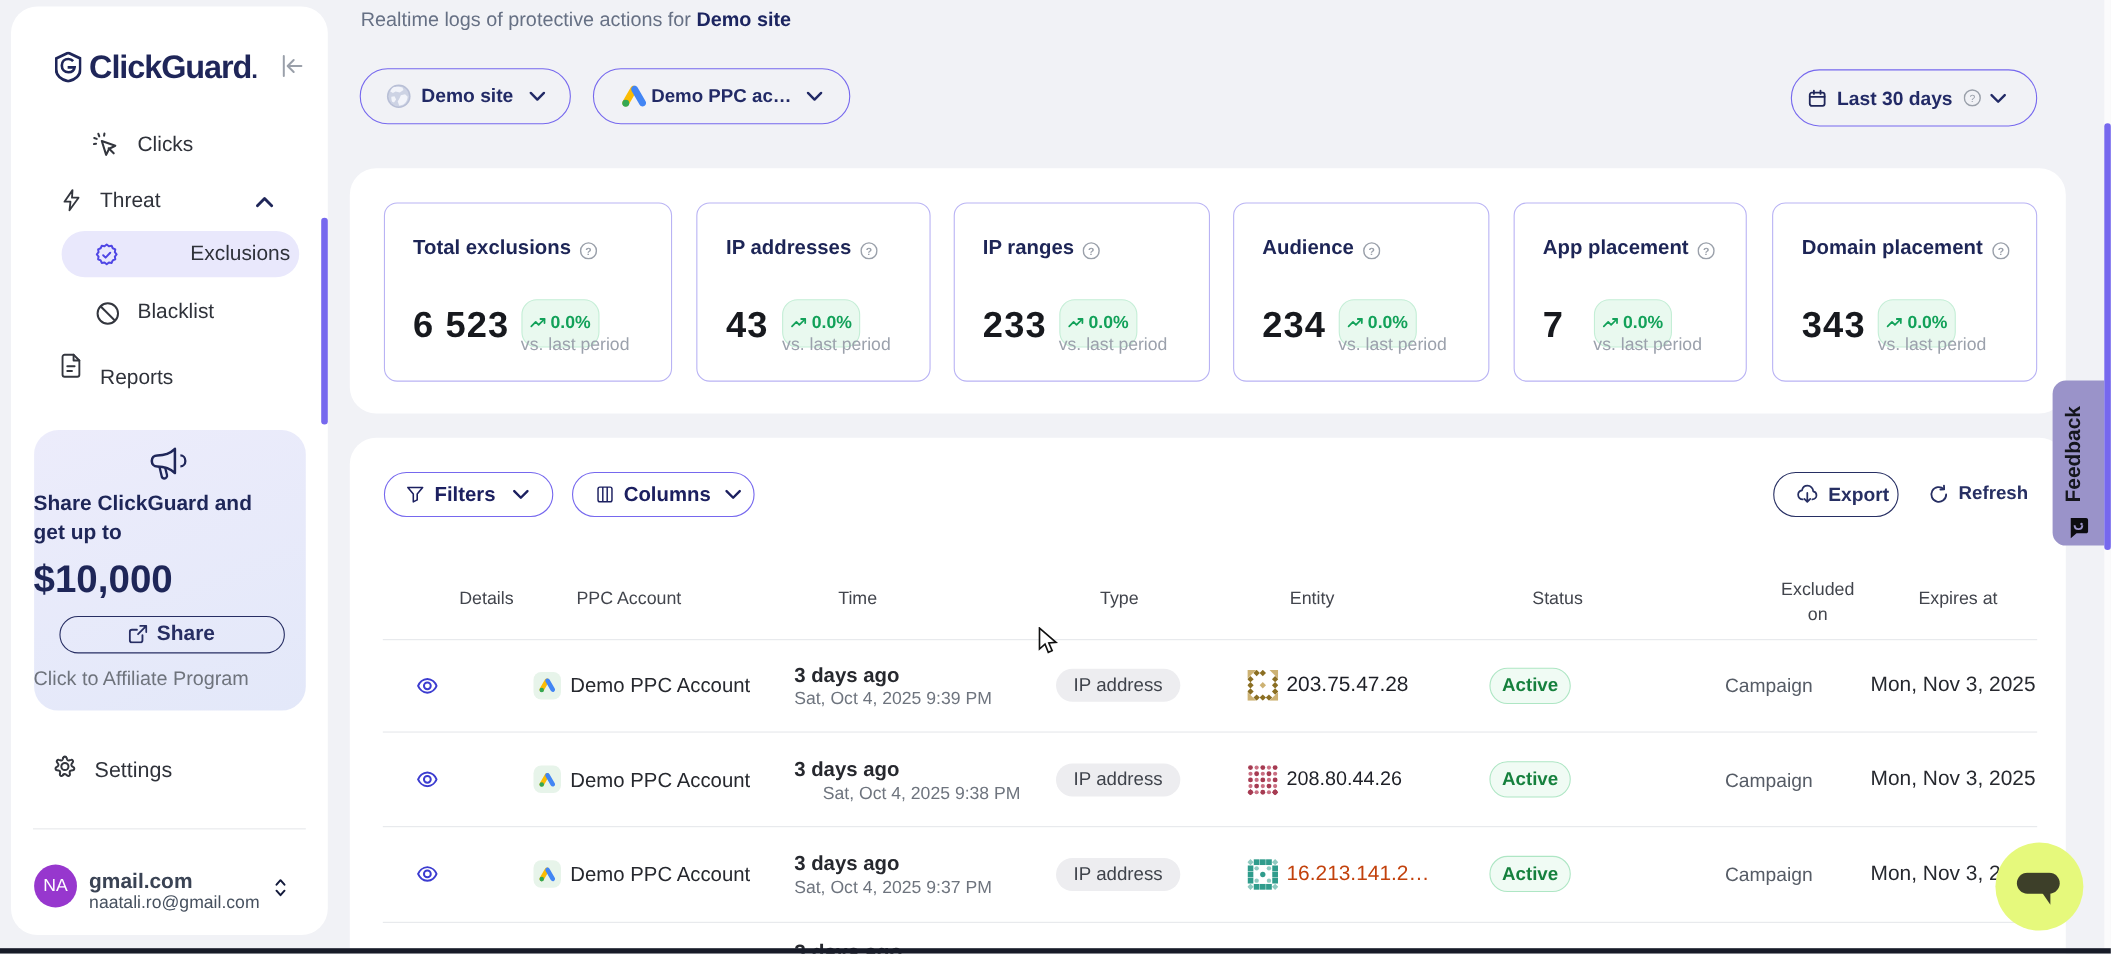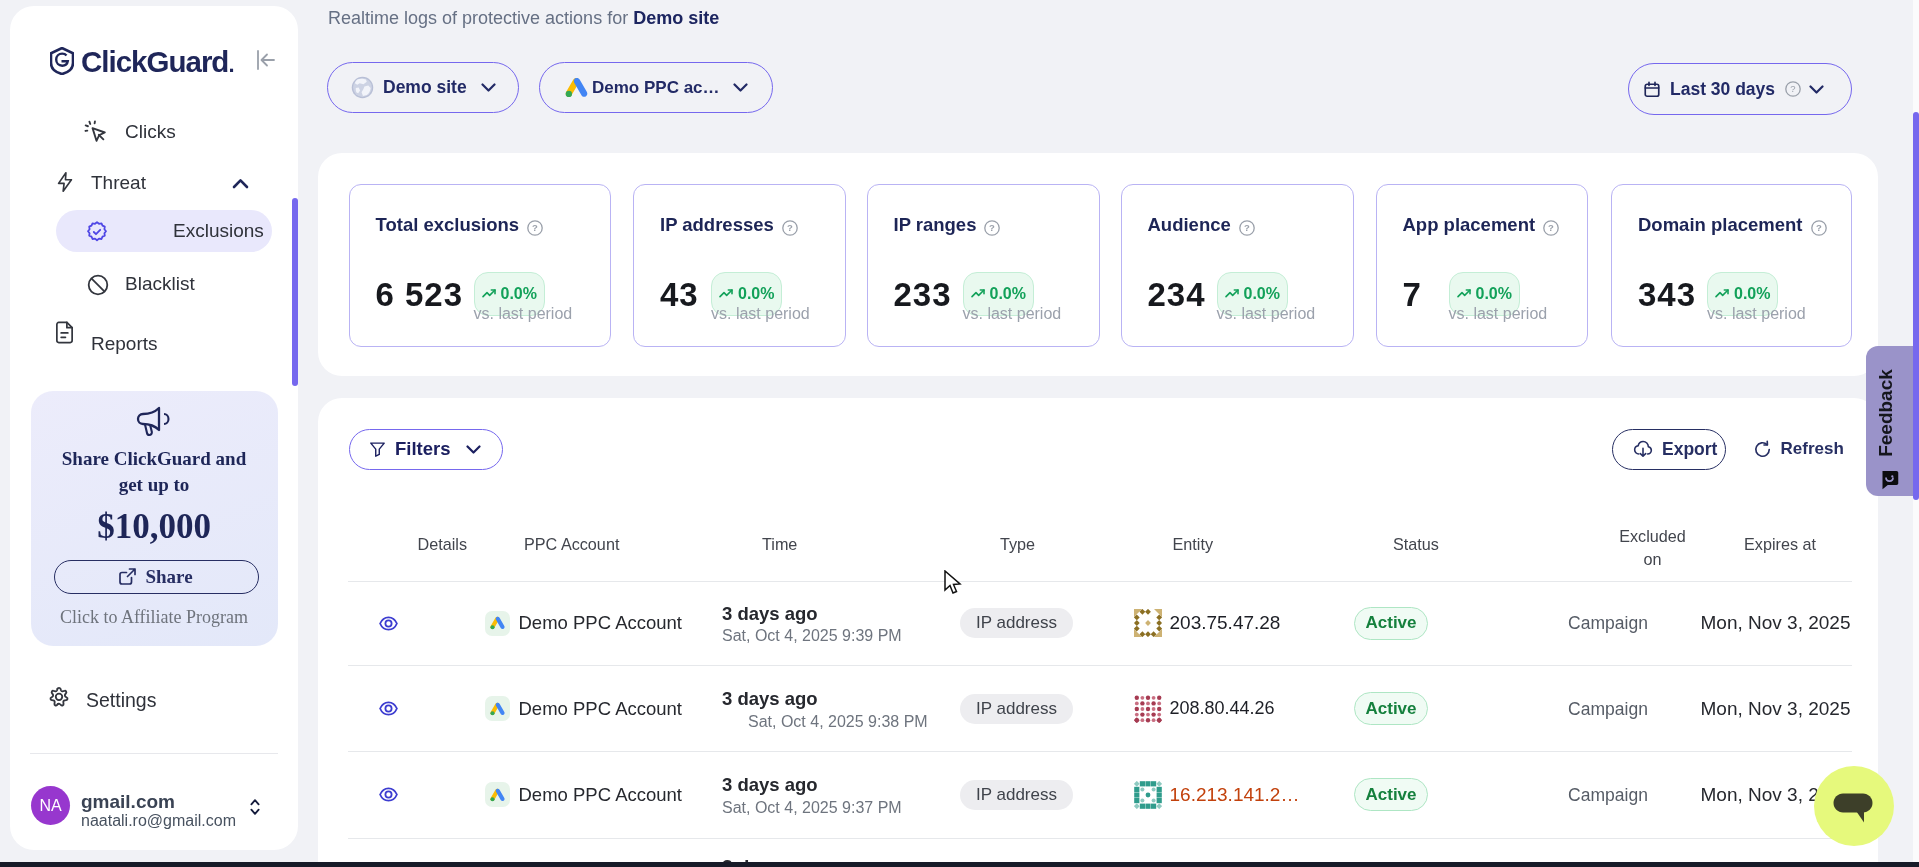--- a/index.html
+++ b/index.html
@@ -5,21 +5,21 @@
 * { margin:0; padding:0; box-sizing:border-box; }
 html,body { width:1919px; height:867px; overflow:hidden; }
 body { font-family:"Liberation Sans", sans-serif; background:#f1f2f6; position:relative; }
 .abs { position:absolute; }
 svg { display:block; }
 
 #sidebar { left:10px; top:6px; width:288px; height:844px; background:#fff; border-radius:24px; }
 .navtxt { font-size:19px; color:#2f323a; font-weight:500; }
 #selpill { left:46px; top:203.5px; width:216px; height:42px; border-radius:21px; background:#e9e8fc; }
 #sbthumb { left:281.5px; top:192px; width:6px; height:188px; border-radius:3px; background:#7668ee; }
-#promo { left:20.5px; top:385px; width:247px; height:255px; border-radius:22px; background:linear-gradient(160deg,#ececfb 0%,#e3e8f9 100%); text-align:center;font-family:Liberation Serif, serif; }
+#promo { left:20.5px; top:385px; width:247px; height:255px; border-radius:22px; background:linear-gradient(160deg,#ececfb 0%,#e3e8f9 100%); text-align:left; }
 #sharebtn { left:23px; top:168.5px; width:205px; height:34px; border-radius:17px; border:1.4px solid #272e63; display:flex; align-items:center; justify-content:center; gap:9px; }
 
 .pill { position:absolute; border:1.3px solid #7668ee; border-radius:26px; display:flex; align-items:center; }
 .ptxt { font-size:17.5px; font-weight:600; color:#222a66; }
 
 #statpanel { left:318px; top:153px; width:1560px; height:223px; background:#fff; border-radius:24px; }
 .card { position:absolute; top:30.5px; height:163.5px; border:1.2px solid #b9b3f4; border-radius:12px; background:#fff; }
 .ctitle { position:absolute; left:26px; top:29px; font-size:18.5px; color:#1d2556; font-weight:700; white-space:nowrap; display:flex; align-items:flex-end; gap:8px; }
 .cnum { position:absolute; left:26px; top:91px; line-height:37px; font-size:33px; font-weight:700; color:#17191e; letter-spacing:1px; }
 .cbadge { position:absolute; top:87.5px; height:44px; border-radius:14px; background:#e9f9ef; border:1px solid #c4eed6; display:flex; align-items:center; gap:4px; padding:0 7px 0 6px; font-size:16px; font-weight:600; color:#12a159; }
@@ -235,20 +235,30 @@
   <div class="obtn" style="left:31px;border:1.3px solid #7668ee;width:154px;">
     <svg style="margin-left:19px" width="17" height="17" viewBox="0 0 24 24" fill="none" stroke="#1c2060" stroke-width="2" stroke-linejoin="round">
         <path d="M2.5 3 H21.5 L14.5 11.5 V19 L9.5 21.5 V11.5 Z"></path>
       </svg>
     <span style="margin-left:9px;font-size:18.5px;font-weight:600;color:#1c2060;">Filters</span>
     <svg style="margin-left:15px" width="15" height="9" viewBox="0 0 15 9" fill="none" stroke="#1c2060" stroke-width="2.2" stroke-linecap="round" stroke-linejoin="round">
         <path d="M1.5 1.5 L7.5 7.5 L13.5 1.5"></path>
       </svg>
   </div>
 
+  <div class="obtn" style="left:202px;border:1.3px solid #7668ee;width:166px;">
+    <svg style="margin-left:21px" width="16" height="17" viewBox="0 0 24 24" fill="none" stroke="#1c2060" stroke-width="2">
+        <rect x="2.5" y="2" width="19" height="20" rx="2.5"></rect>
+        <path d="M9 2 V22 M15 2 V22"></path>
+      </svg>
+    <span style="margin-left:9px;font-size:18.5px;font-weight:600;color:#1c2060;">Columns</span>
+    <svg style="margin-left:13px" width="15" height="9" viewBox="0 0 15 9" fill="none" stroke="#1c2060" stroke-width="2.2" stroke-linecap="round" stroke-linejoin="round">
+        <path d="M1.5 1.5 L7.5 7.5 L13.5 1.5"></path>
+      </svg>
+  </div>
 
   <div class="obtn" style="left:1294px;border:1.3px solid #272f63;width:114px;">
     <svg style="margin-left:20px" width="20" height="20" viewBox="0 0 24 24" fill="none" stroke="#272f63" stroke-width="1.9" stroke-linecap="round" stroke-linejoin="round">
       <path d="M7 18 C4.2 18 2 15.8 2 13 C2 10.5 3.8 8.5 6.2 8.1 C6.8 5.2 9.2 3 12.2 3 C15.6 3 18.4 5.8 18.4 9.2 C20.5 9.6 22 11.4 22 13.6 C22 16 20 18 17.5 18"></path>
       <path d="M12 11 V20.5 M8.8 17.5 L12 20.7 L15.2 17.5"></path>
     </svg>
     <span style="margin-left:9px;font-size:17.5px;font-weight:600;color:#272f63;">Export</span>
   </div>
 
   <div class="obtn" style="left:1434.5px;width:120px;">

